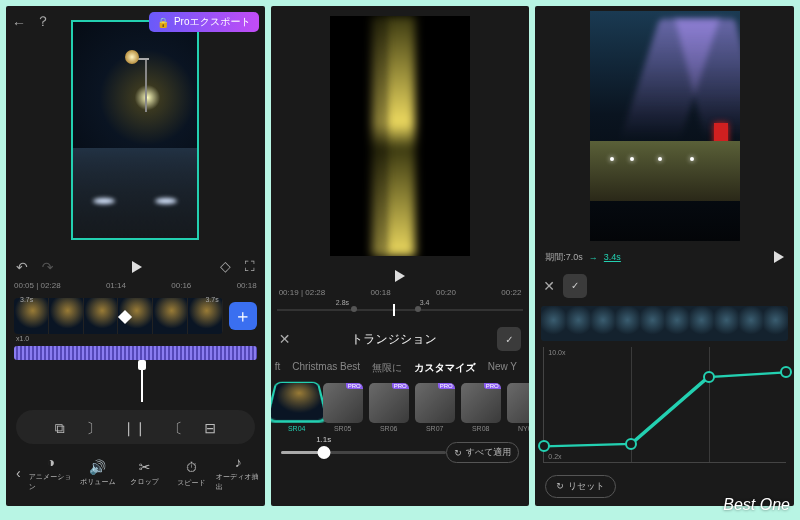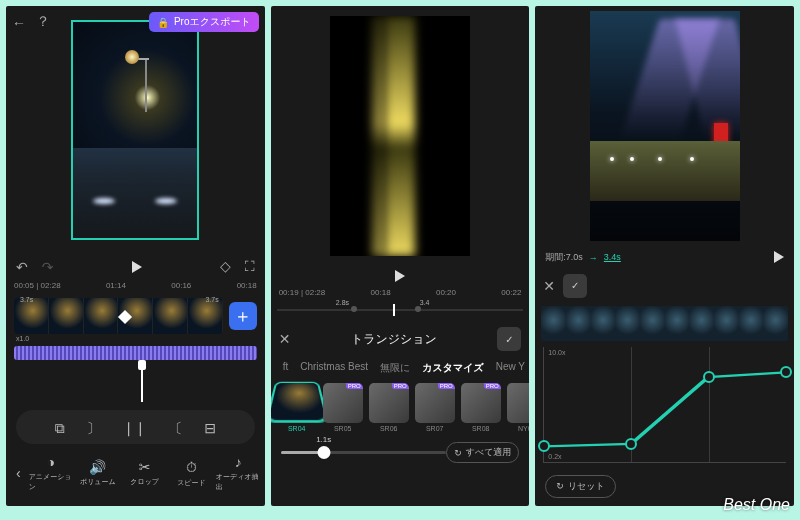--- a/index.html
+++ b/index.html
@@ -93,21 +93,21 @@
   .scrub .dot{ position:absolute; top:5px; width:6px; height:6px; background:#555; border-radius:50%;}
   .scrub .dot.d1{left:30%;} .scrub .dot.d2{left:56%;}
   .scrub .ph { position:absolute; left:47%; top:3px; width:2px; height:12px; background:#fff;}
   .scrub-lbl { position:absolute; top:-2px; font-size:7px; color:#aaa;}
 
   .section-hdr { display:flex; align-items:center; padding:6px 8px; gap:8px;}
   .section-hdr .x { color:#aaa; font-size:14px; cursor:pointer;}
   .section-hdr .ttl { flex:1; text-align:center; color:#eee; font-size:12px;}
   .check-box { width:24px; height:24px; border-radius:5px; background:#3b3b3b; display:flex; align-items:center; justify-content:center; color:#ccc; cursor:pointer;}
 
-  .tabs { display:flex; gap:12px; padding:4px 12px; overflow:hidden; font-size:10px;}
+  .tabs { display:flex; gap:12px; padding:4px 4px; overflow:hidden; font-size:10px;}
   .tabs span{ color:#888; white-space:nowrap; cursor:pointer;}
   .tabs span.active{ color:#fff; font-weight:600;}
 
   .presets { display:flex; gap:6px; padding:4px 6px; overflow:hidden;}
   .preset { position:relative; width:40px; flex:0 0 40px; cursor:pointer;}
   .preset .th { width:40px; height:40px; border-radius:5px; background:linear-gradient(135deg,#6a6a6a,#3a3a3a); position:relative; overflow:hidden;}
   .preset.sel .th { outline:2px solid #23d0b1;}
   .preset .th.road { background:radial-gradient(circle at 55% 35%,#997b36,#0a1524 60%);}
   .preset .pro { position:absolute; top:0; right:0; font-size:6px; background:#8a5cf0; color:#fff; padding:0 2px; border-radius:0 5px 0 3px;}
   .preset .lbl { font-size:7px; color:#888; text-align:center; margin-top:2px;}

